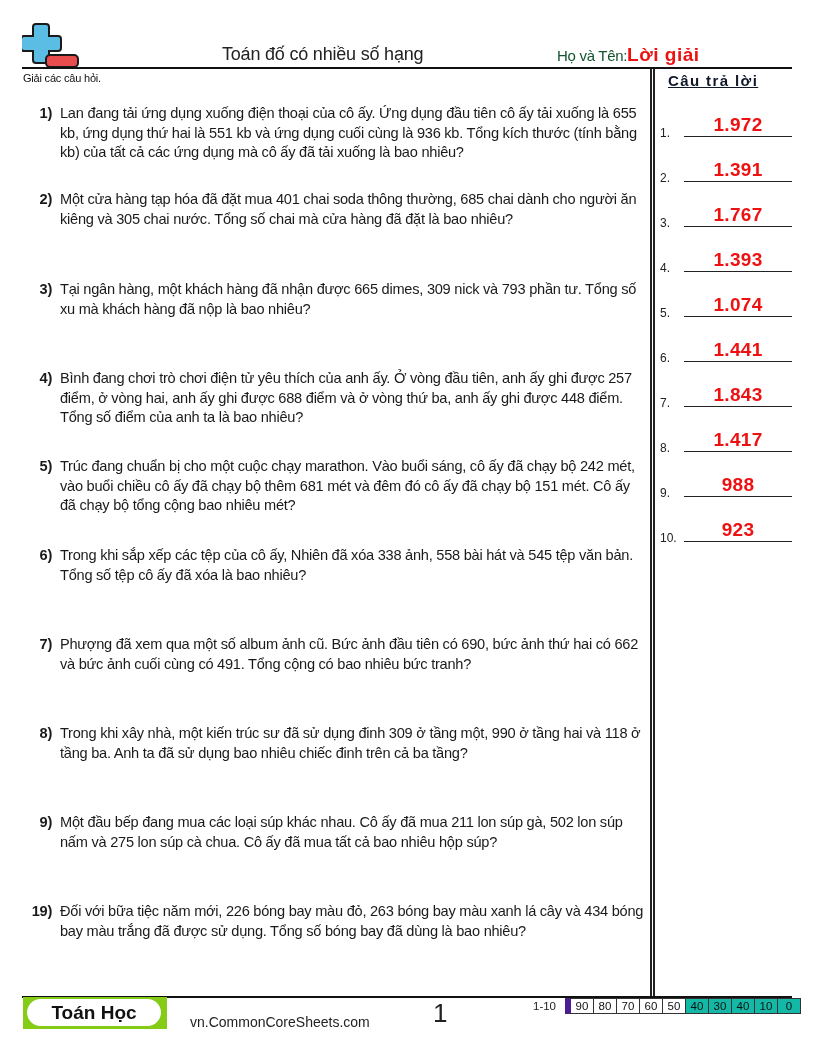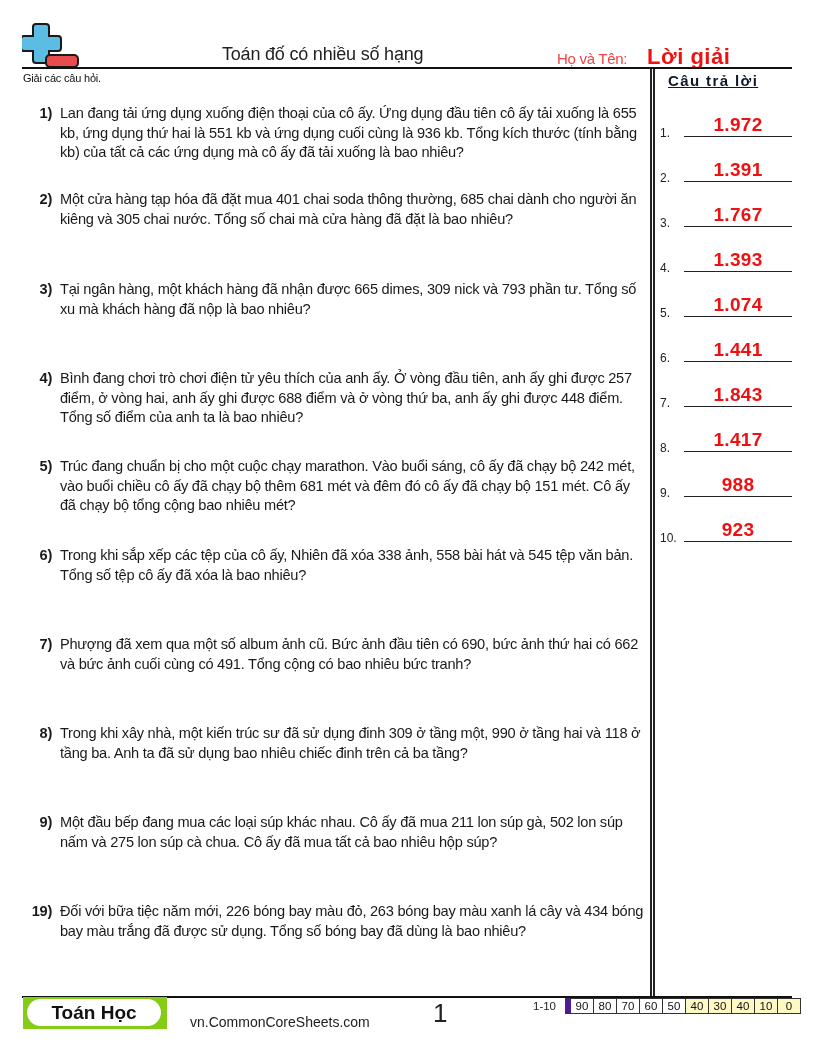--- a/index.html
+++ b/index.html
@@ -4,22 +4,22 @@
 <style>
   html, body { margin: 0; padding: 0; background: #ffffff; }
   body { width: 816px; height: 1056px; position: relative; overflow: hidden;
          font-family: "Liberation Sans", "DejaVu Sans", sans-serif; color: #111; }
   .abs { position: absolute; }
 
   
   .logo { left: 22px; top: 22px; width: 58px; height: 46px; }
   .title { left: 222px; top: 44px; font-size: 18px; color: #222; letter-spacing: -0.2px; }
   .name-wrap { left: 557px; top: 44px; white-space: nowrap; }
-  .name-label { font-size: 15px; color: #ef4444; letter-spacing: -0.3px; }
-  .name-value { font-size: 22px; font-weight: bold; color: #ee1111; letter-spacing: 0.5px; margin-left: 20px; }
+  .name-label { font-size: 15px; color: #14532d; letter-spacing: -0.3px; }
+  .name-value { font-size: 19px; font-weight: bold; color: #ee1111; letter-spacing: 0.5px; }
   .top-rule { left: 22px; top: 67px; width: 770px; height: 2px; background: #111; }
 
   .instr { left: 23px; top: 72px; font-size: 11px; font-weight: normal; letter-spacing: -0.2px; }
 
   
   .vline1 { left: 650px; top: 69px; width: 1.5px; height: 927px; background: #222; }
   .vline2 { left: 653px; top: 69px; width: 1.5px; height: 927px; background: #222; }
 
   
   .q { position: absolute; left: 24px; width: 622px; font-size: 14.6px; line-height: 19.5px; letter-spacing: -0.25px; color: #1a1a1a; }
@@ -38,21 +38,21 @@
   .badge { left: 23px; top: 997px; width: 144px; height: 32px; background: #84cc16; }
   .badge-inner { position: absolute; left: 4px; top: 2px; width: 134px; height: 27px; background: #fff; border-radius: 14px;
                  display: flex; align-items: center; justify-content: center; font-size: 19px; font-weight: bold; color: #111; }
   .site { left: 190px; top: 1014px; font-size: 14px; color: #222; }
   .page-num { left: 433px; top: 998px; font-size: 26px; color: #222; }
 
   .score { left: 533px; top: 998px; display: flex; font-size: 11.5px; height: 16px; }
   .score .lbl { width: 32px; text-align: left; line-height: 16px; color: #222; }
   .score .cell { width: 22px; border: 1px solid #333; border-left: none; text-align: center; line-height: 14px; color: #111; }
   .score .cell.first { border-left: 6px solid #4c1d95; }
-  .score .cell.blue { background: #fef9c3; }
+  .score .cell.blue { background: #14b8a6; }
 </style>
 </head>
 <body>
 
 <div class="abs logo">
   <svg width="58" height="46" viewBox="0 0 58 46">
     <path d="M14 2 h10 a3 3 0 0 1 3 3 v9 h9 a3 3 0 0 1 3 3 v9 a3 3 0 0 1 -3 3 h-9 v9 a3 3 0 0 1 -3 3 h-10 a3 3 0 0 1 -3 -3 v-9 h-9 a3 3 0 0 1 -3 -3 v-9 a3 3 0 0 1 3 -3 h9 v-9 a3 3 0 0 1 3 -3 z" fill="#5bbde4" stroke="#1a1a1a" stroke-width="2"></path>
     <rect x="24" y="33" width="32" height="12" rx="4" fill="#e84c4c" stroke="#1a1a1a" stroke-width="2"></rect>
   </svg>
 </div>

